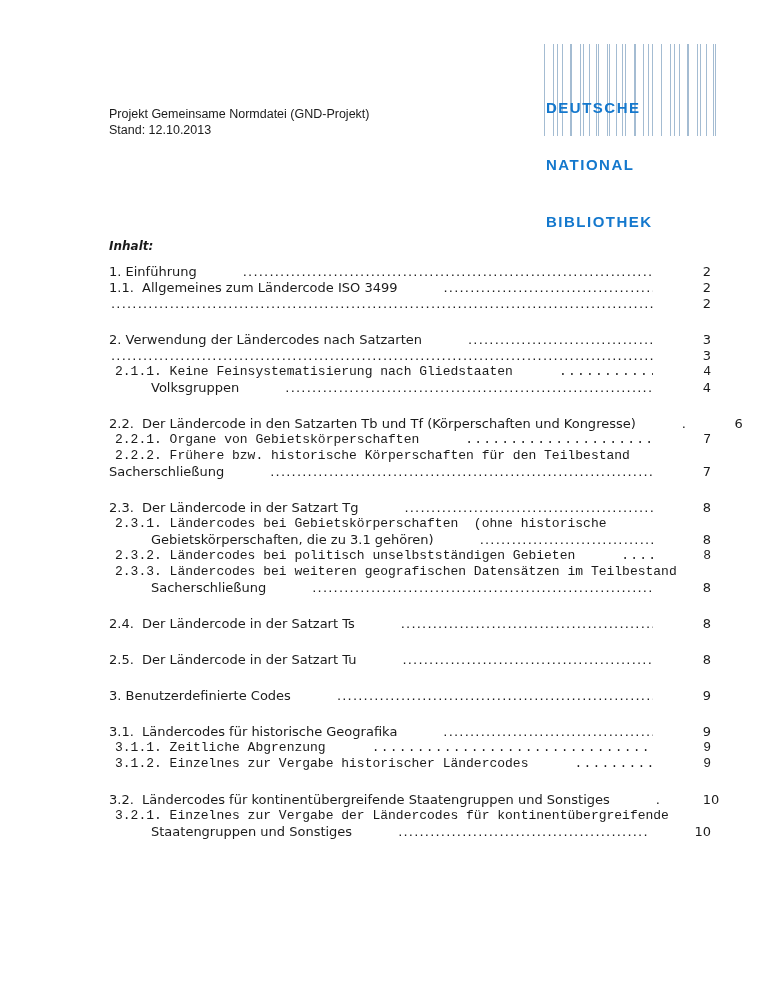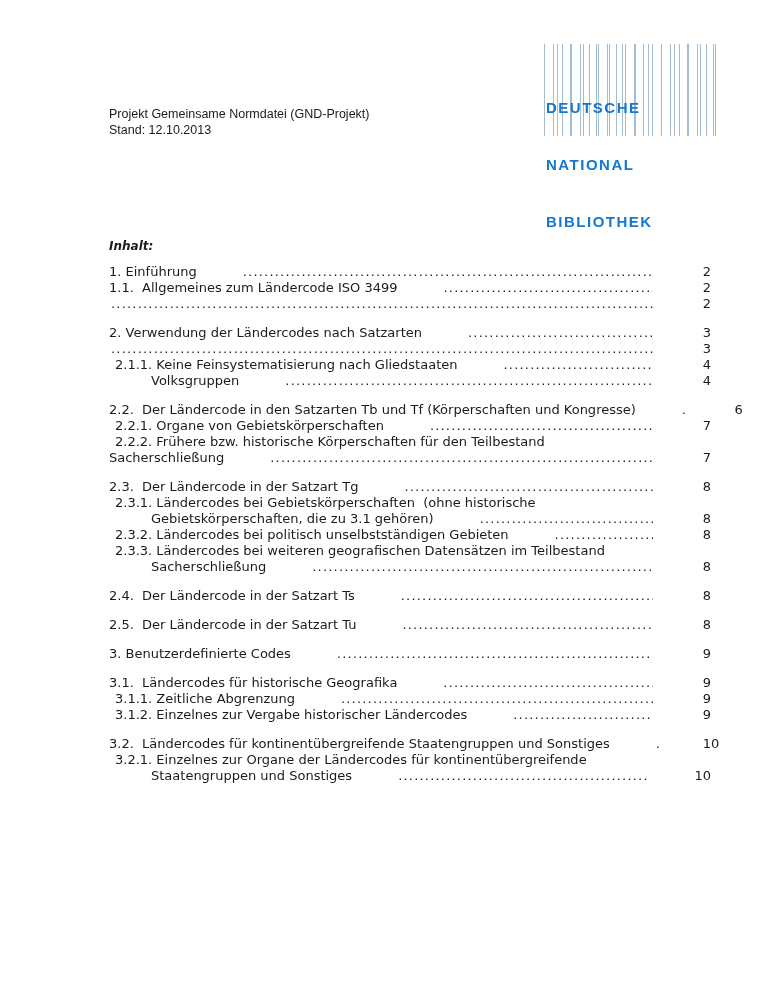--- a/index.html
+++ b/index.html
@@ -42,22 +42,22 @@
     position: absolute; left: 109px; top: 239px;
     font-size: 12px; font-weight: bold; font-style: italic; line-height: 15px; text-align: center;
   }
 
   
   .toc {
     position: absolute; left: 109px; top: 264px; width: 602px;
     font-size: 13px; line-height: 16px;
   }
   .toc-row { display: flex; gap: 44px; }
-  .toc-row.gap { margin-top: 13px; }
-  .toc-row.ind-1 { padding-left: 6px; }
+  .toc-row.gap { margin-top: 20px; }
+  .toc-row.ind-1 { padding-left: 6px; font-family: Liberation Mono, monospace; }
   .toc-row.ind-2 { padding-left: 42px; }
   .toc-label { white-space: pre; flex: 0 0 auto; }
   .toc-dots {
     flex: 1 1 auto; overflow: hidden; white-space: nowrap;
     padding: 0 3px 0 2px; letter-spacing: 1.2px;
   }
   .toc-dots::after {
     content: "........................................................................................................................................................";
   }
   .toc-dots.nodots { visibility: hidden; }
@@ -223,21 +223,21 @@
     <span class="toc-page">9</span>
   </div>
 
   <div class="toc-row ind-0 gap">
     <span class="toc-label">3.2.  Ländercodes für kontinentübergreifende Staatengruppen und Sonstiges</span>
     <span class="toc-dots"></span>
     <span class="toc-page">10</span>
   </div>
 
   <div class="toc-row ind-1">
-    <span class="toc-label">3.2.1. Einzelnes zur Organe der Ländercodes für kontinentübergreifende</span>
+    <span class="toc-label">3.2.1. Einzelnes zur Vergabe der Ländercodes für kontinentübergreifende</span>
     <span class="toc-dots nodots"></span>
     <span class="toc-page"></span>
   </div>
 
   <div class="toc-row ind-2">
     <span class="toc-label">Staatengruppen und Sonstiges</span>
     <span class="toc-dots"></span>
     <span class="toc-page">10</span>
   </div>
 </div>

